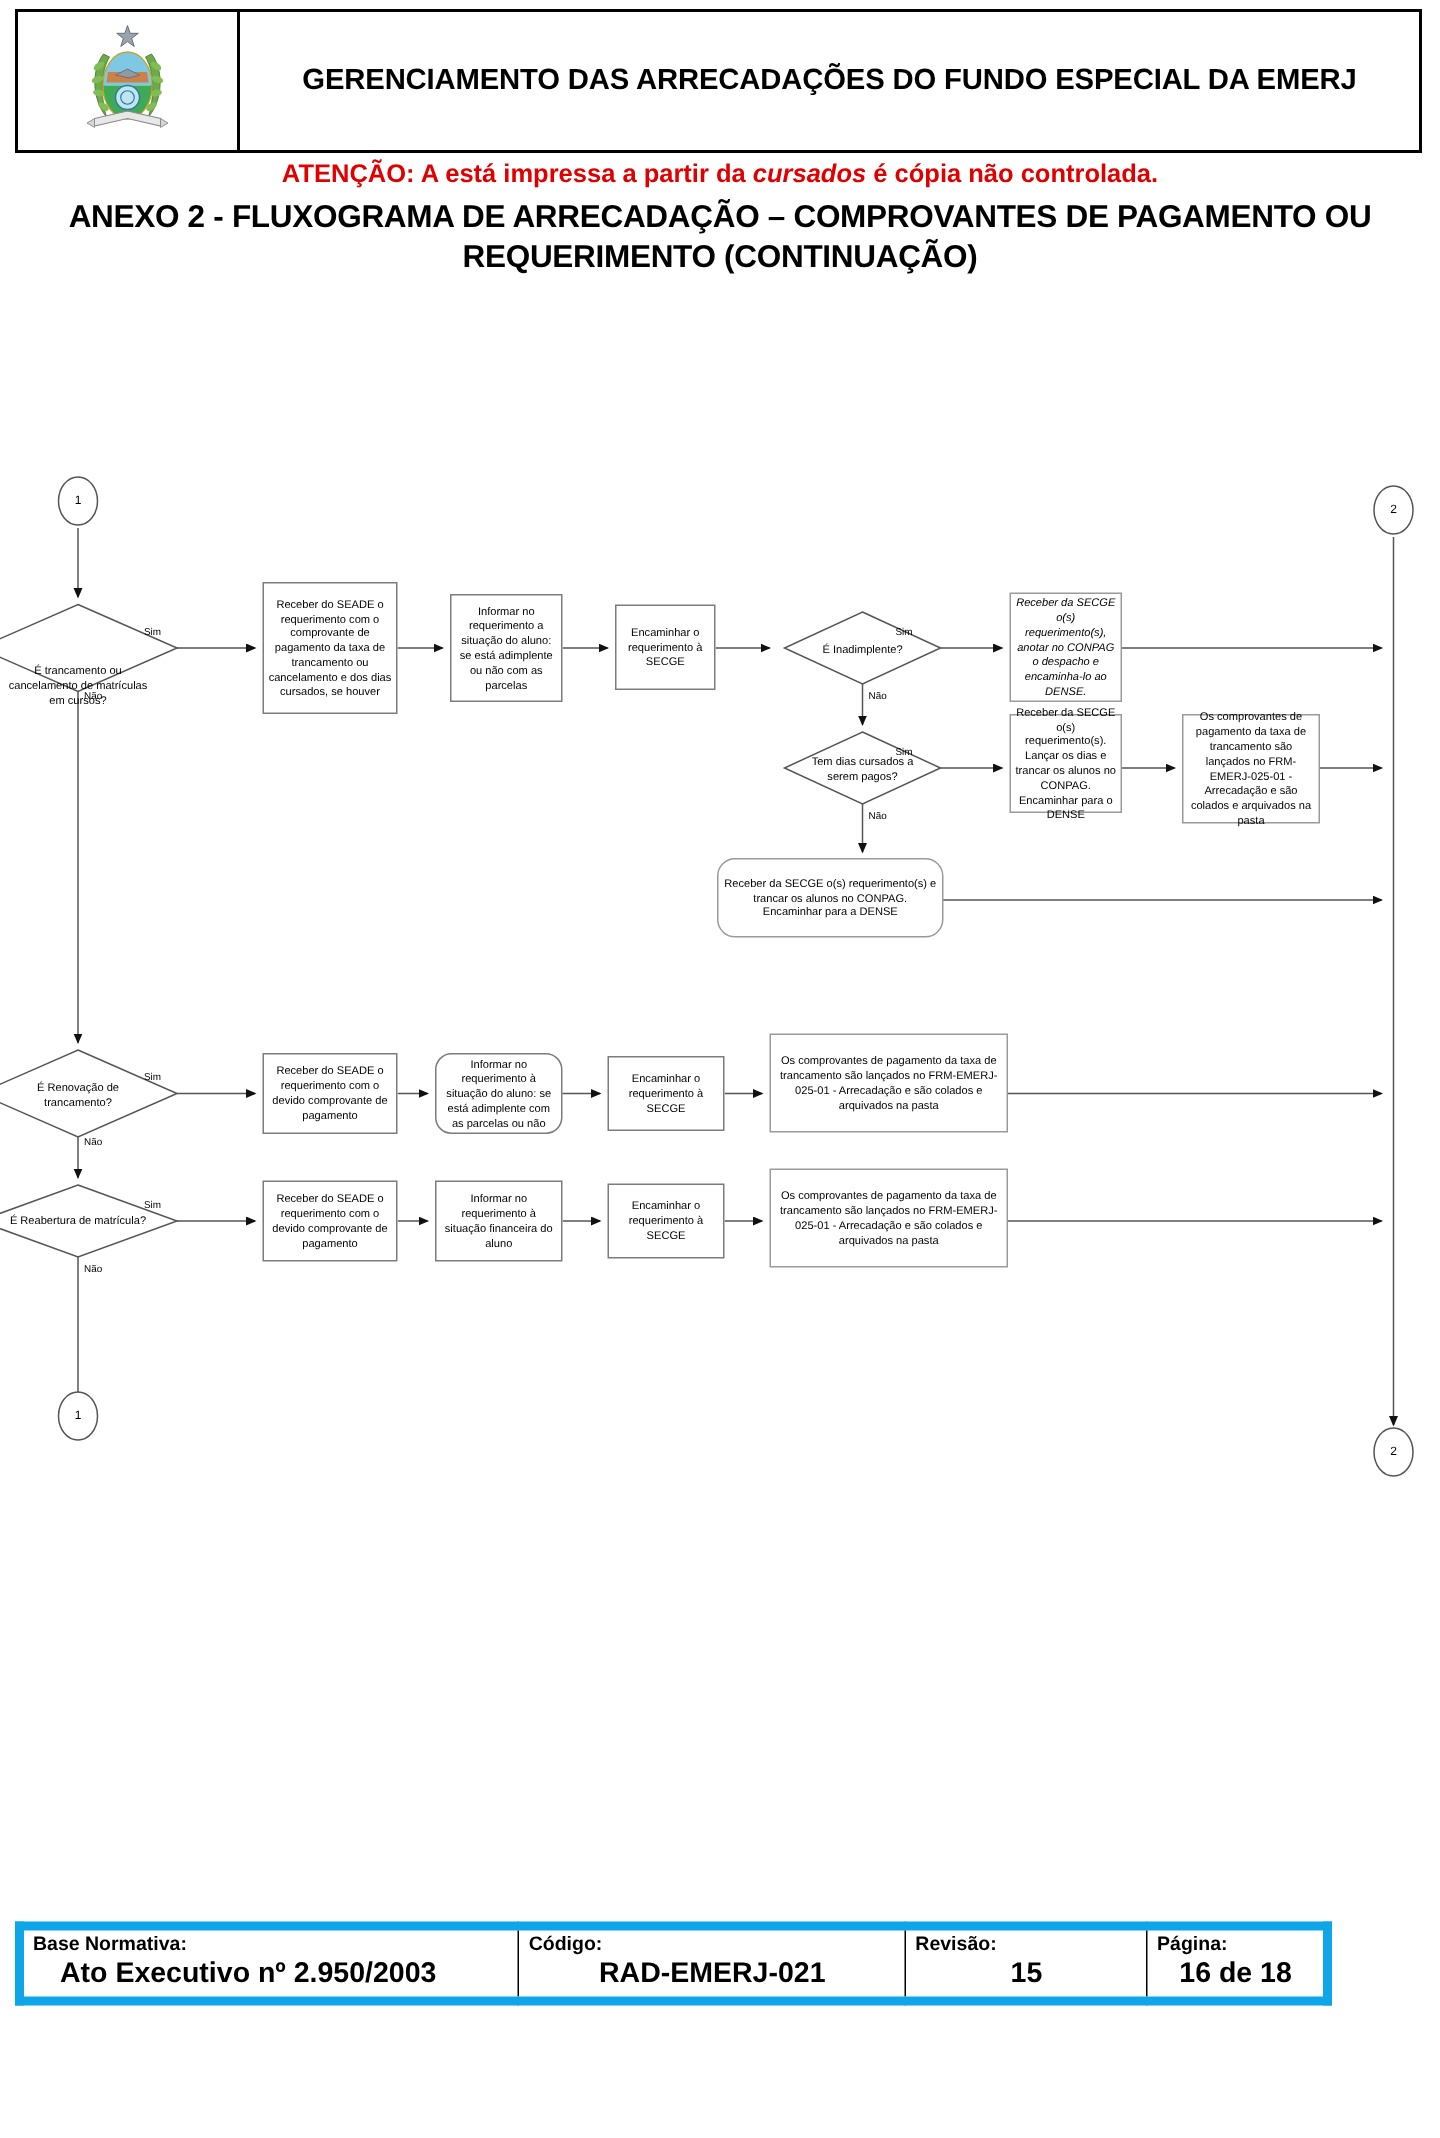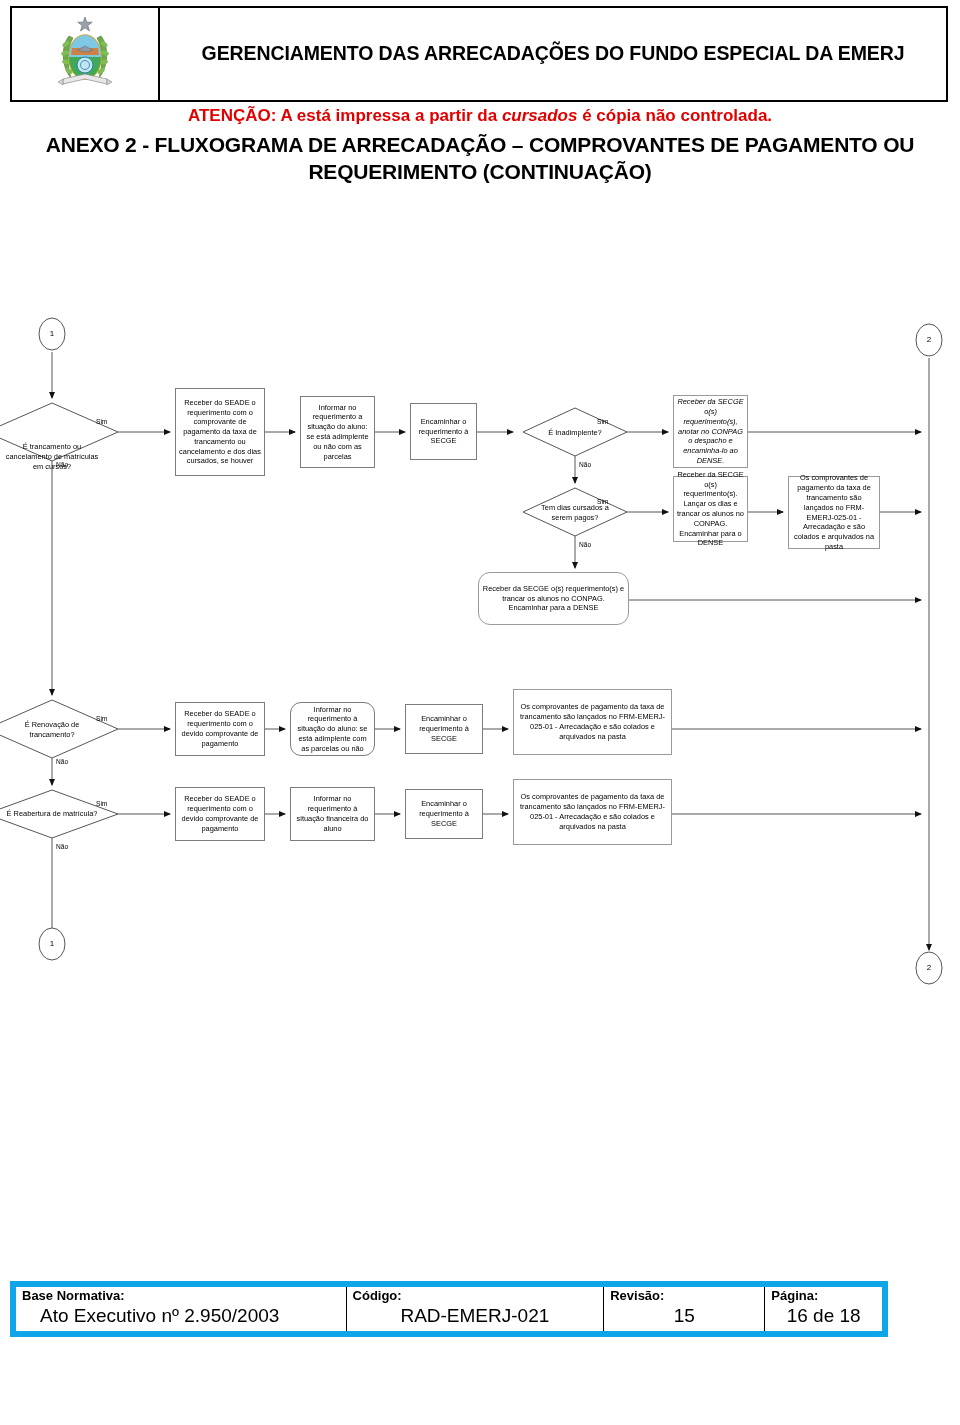--- a/index.html
+++ b/index.html
@@ -152,21 +152,21 @@
     vertical-align: top;
   }
   .ft-label {
     font-size: 13px;
     font-weight: bold;
     display: block;
     line-height: 1.15;
   }
   .ft-value {
     font-size: 19px;
-    font-weight: normal;
+    font-weight: bold;
     display: block;
     line-height: 1.2;
     margin-top: 1px;
   }
   .ft-c1 { width: 365px; }
   .ft-c2 { width: 285px; }
   .ft-c3 { width: 170px; }
   .ft-c4 { width: 118px; }
   .ft-center { text-align: center; }
   .ft-left-pad { padding-left: 18px; }

